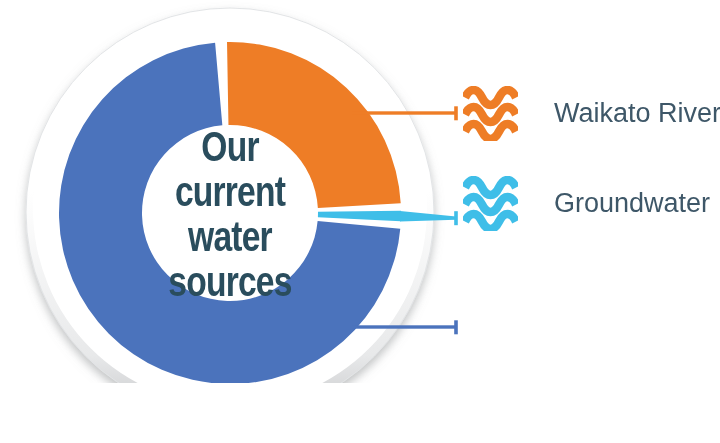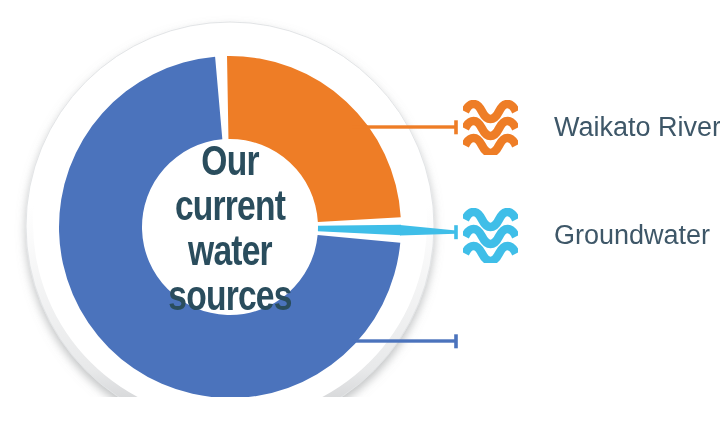--- a/index.html
+++ b/index.html
@@ -1,32 +1,32 @@
 <!DOCTYPE html>
 <html><head>
 <meta charset="utf-8">
 <style>
   html,body{margin:0;padding:0;background:#ffffff;}
   .stage{
     position:relative;width:720px;height:383px;overflow:hidden;
-    background:#ffffff;font-family:"Liberation Sans",sans-serif;margin-top:14px;
+    background:#ffffff;font-family:"Liberation Sans",sans-serif;
   }
   .stage svg.main{position:absolute;left:0;top:0;}
   .center-text{
     position:absolute;left:230px;top:214px;
     transform:translate(-50%,-50%) scaleX(0.8);
     text-align:center;font-weight:bold;font-size:42px;line-height:45px;
     letter-spacing:-1px;color:#2A4D5D;white-space:nowrap;
   }
   .legend{position:absolute;left:463px;top:0;width:257px;height:443px;}
   .legend-row{position:absolute;left:0;display:flex;align-items:center;gap:36px;}
   .legend-row .wave-icon{flex:0 0 auto;display:block;}
   .legend-label{font-size:27px;color:#3E5768;white-space:nowrap;}
   .row-0{top:86px;}
-  .row-1{top:194px;}
+  .row-1{top:176px;}
   .row-2{top:300px;}
 </style>
 </head>
 <body>
 
 <div class="stage">
 
   <svg class="main" width="720" height="443" viewBox="0 0 720 443">
     <defs>
       <linearGradient id="rimgrad" x1="0" y1="0" x2="0" y2="1">

